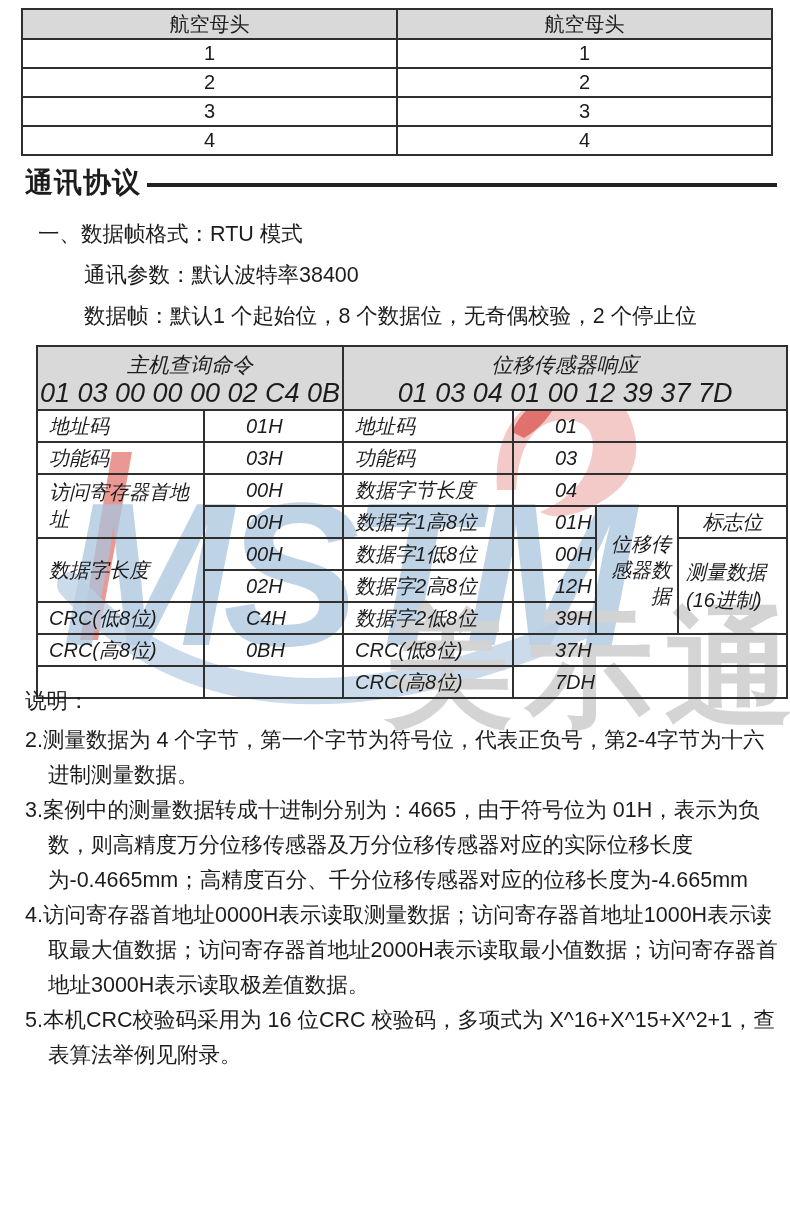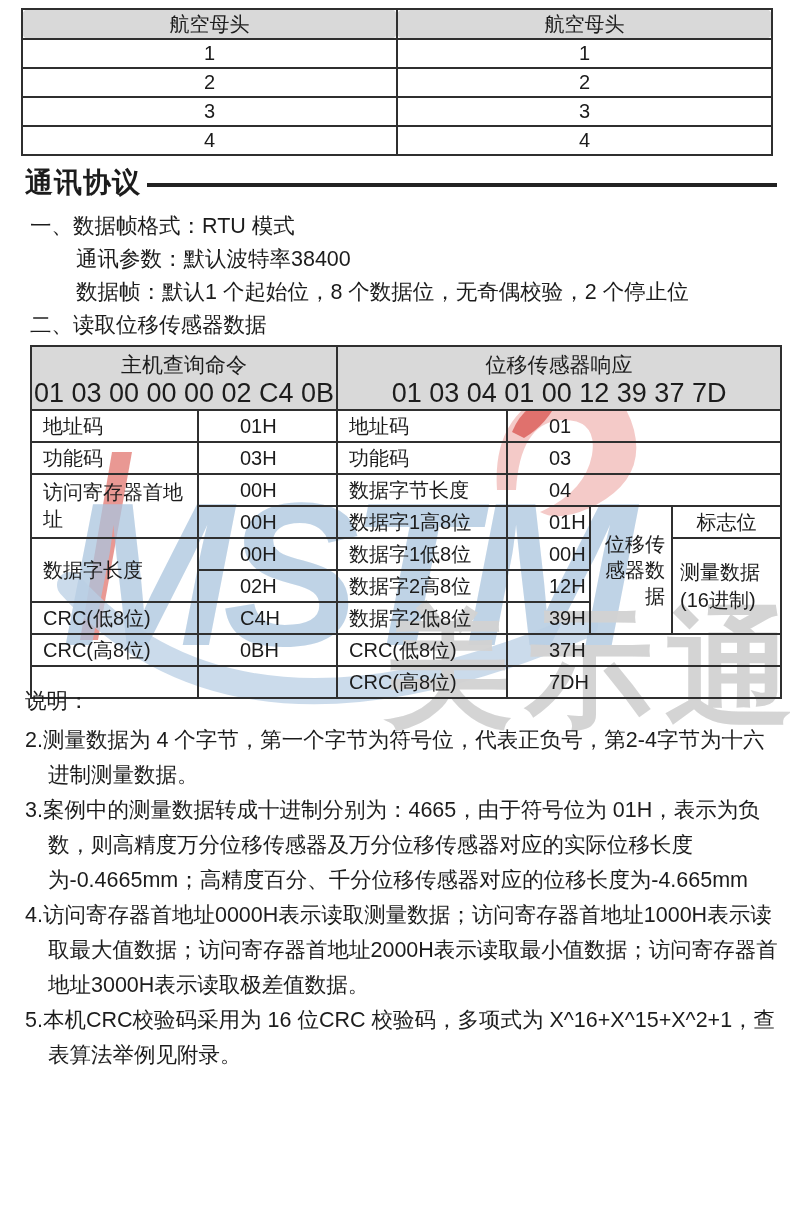--- a/index.html
+++ b/index.html
@@ -10,35 +10,35 @@
   }
   
   .wm{position:absolute;left:0;top:0;z-index:0;}
   
   table{border-collapse:collapse;table-layout:fixed;}
   .pin-table{position:absolute;left:21px;top:8px;width:750px;z-index:1;}
   .pin-table th,.pin-table td{
     border:2px solid #2f2f2f;text-align:center;font-size:20px;font-weight:normal;
     padding:0;
   }
-  .pin-table th{height:28px;background:#d9d9d9;border-radius:7px;}
+  .pin-table th{height:28px;background:#d9d9d9;}
   .pin-table td{height:27px;background:transparent;}
   
   .section-head{
     position:absolute;left:25px;top:164px;width:752px;z-index:1;
     display:flex;align-items:center;
   }
   .section-head h1{margin:0;font-size:28px;font-weight:bold;letter-spacing:1px;white-space:nowrap;}
   .section-head .rule{flex:1;height:4px;background:#222;margin-left:6px;margin-top:3px;}
   
   .intro{position:absolute;left:30px;top:210px;width:748px;z-index:1;}
-  .intro p{margin:0;font-size:21.5px;line-height:33px;white-space:nowrap;}
+  .intro p{margin:8px;font-size:21.5px;line-height:33px;white-space:nowrap;}
   .intro p.ind{padding-left:46px;}
   
-  .comm-table{position:absolute;left:30px;top:345px;width:750px;z-index:1;}
+  .comm-table{position:absolute;left:36px;top:345px;width:750px;z-index:1;font-style:italic;}
   .comm-table th,.comm-table td{
     border:2px solid #2f2f2f;font-size:20px;font-weight:normal;
     padding:0 6px;background:transparent;
   }
   .comm-table th{height:62px;background:#d9d9d9;text-align:center;padding:0;}
   .comm-table th .t1{display:block;font-size:21px;line-height:30px;}
   .comm-table th .t2{display:block;font-size:27px;line-height:26px;}
   .comm-table td{height:30px;}
   .comm-table td.lab{text-align:left;padding-left:11px;}
   .comm-table td.val{text-align:left;padding-left:41px;}

